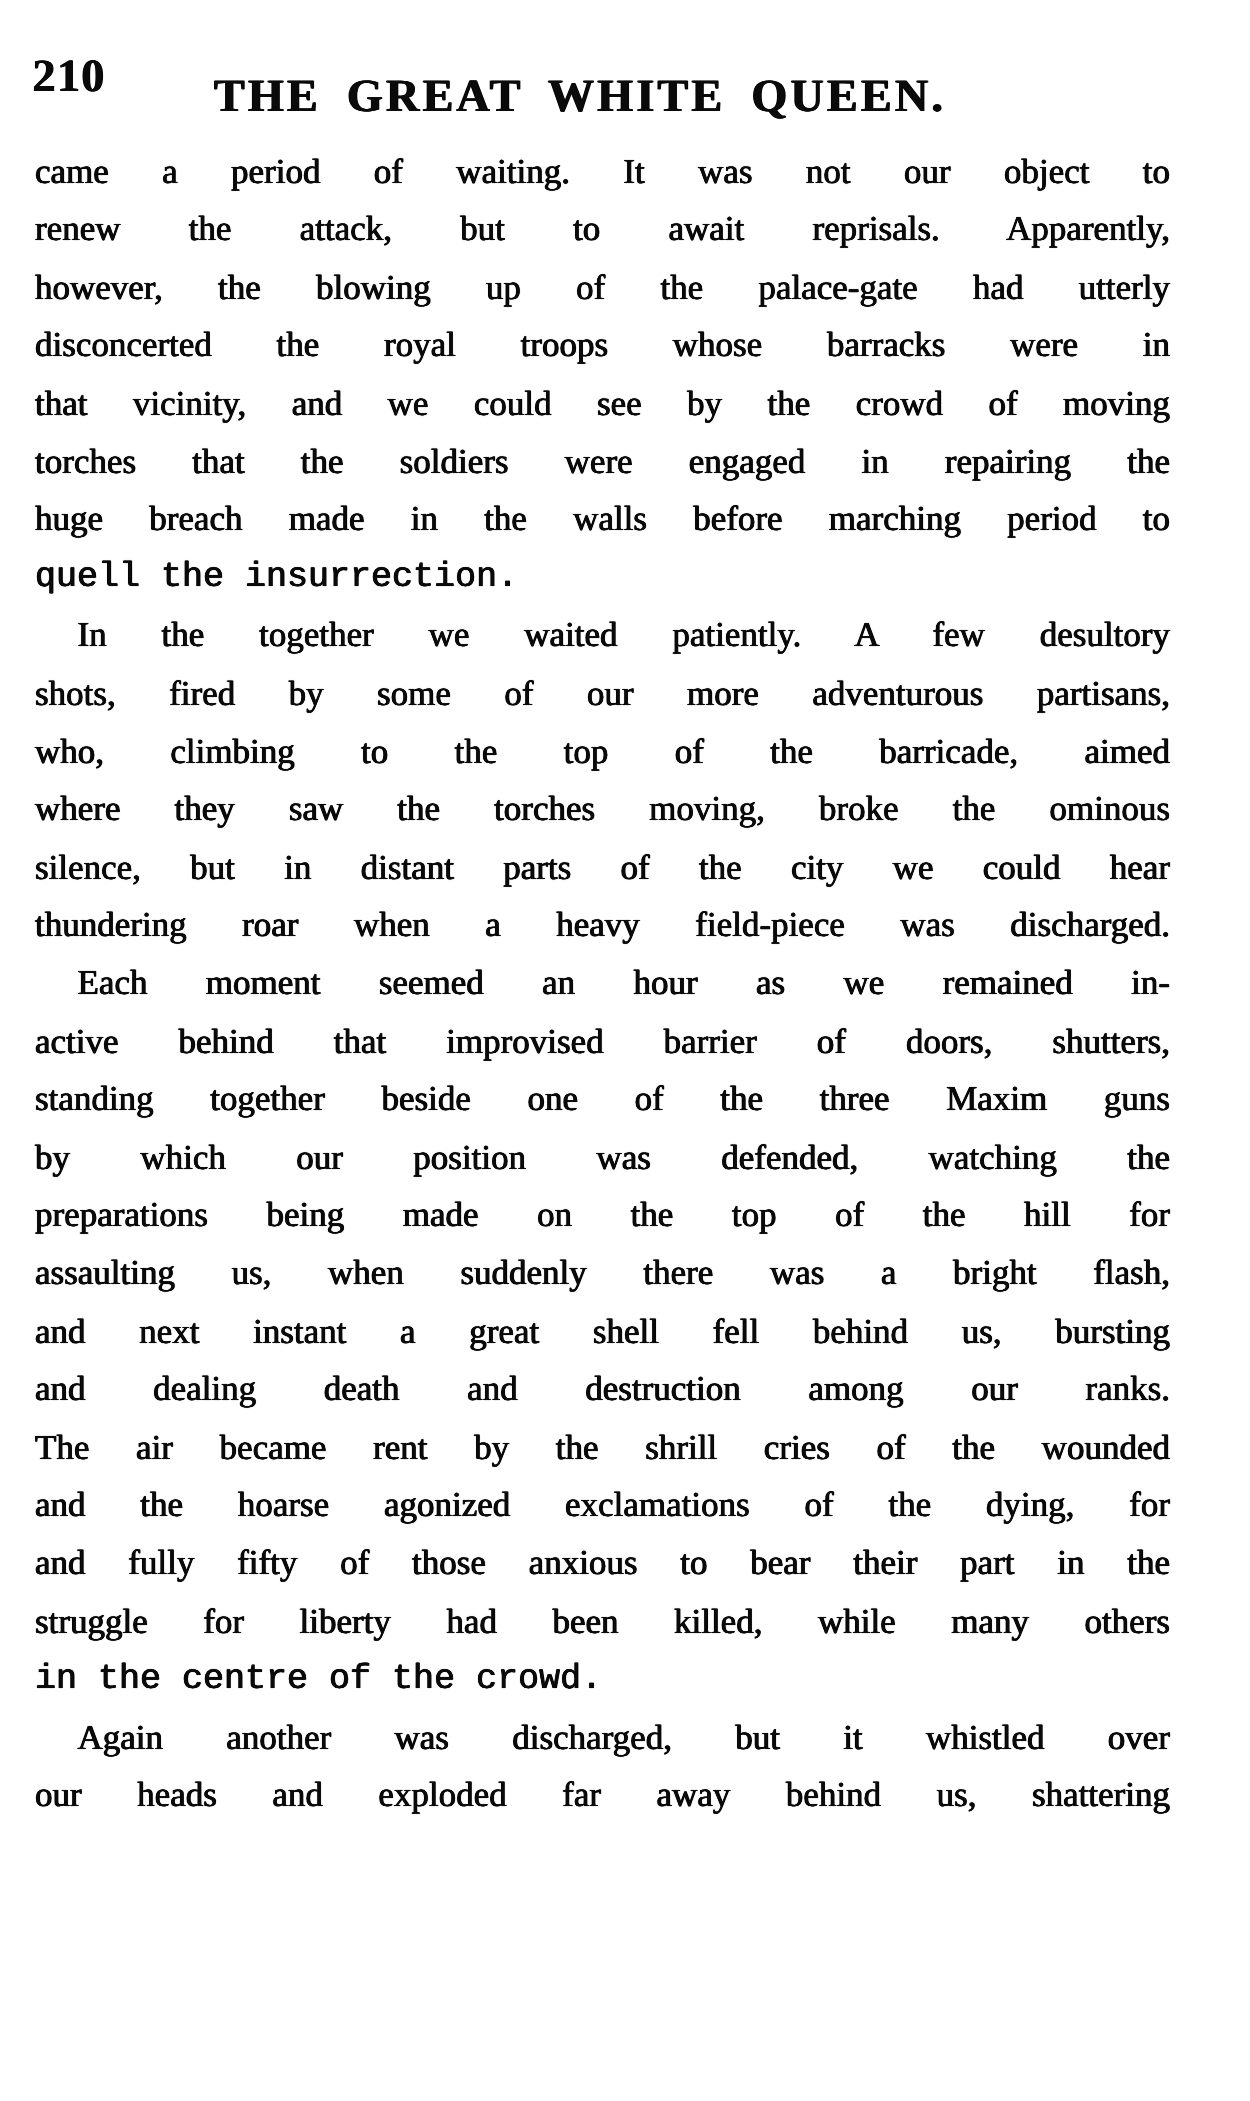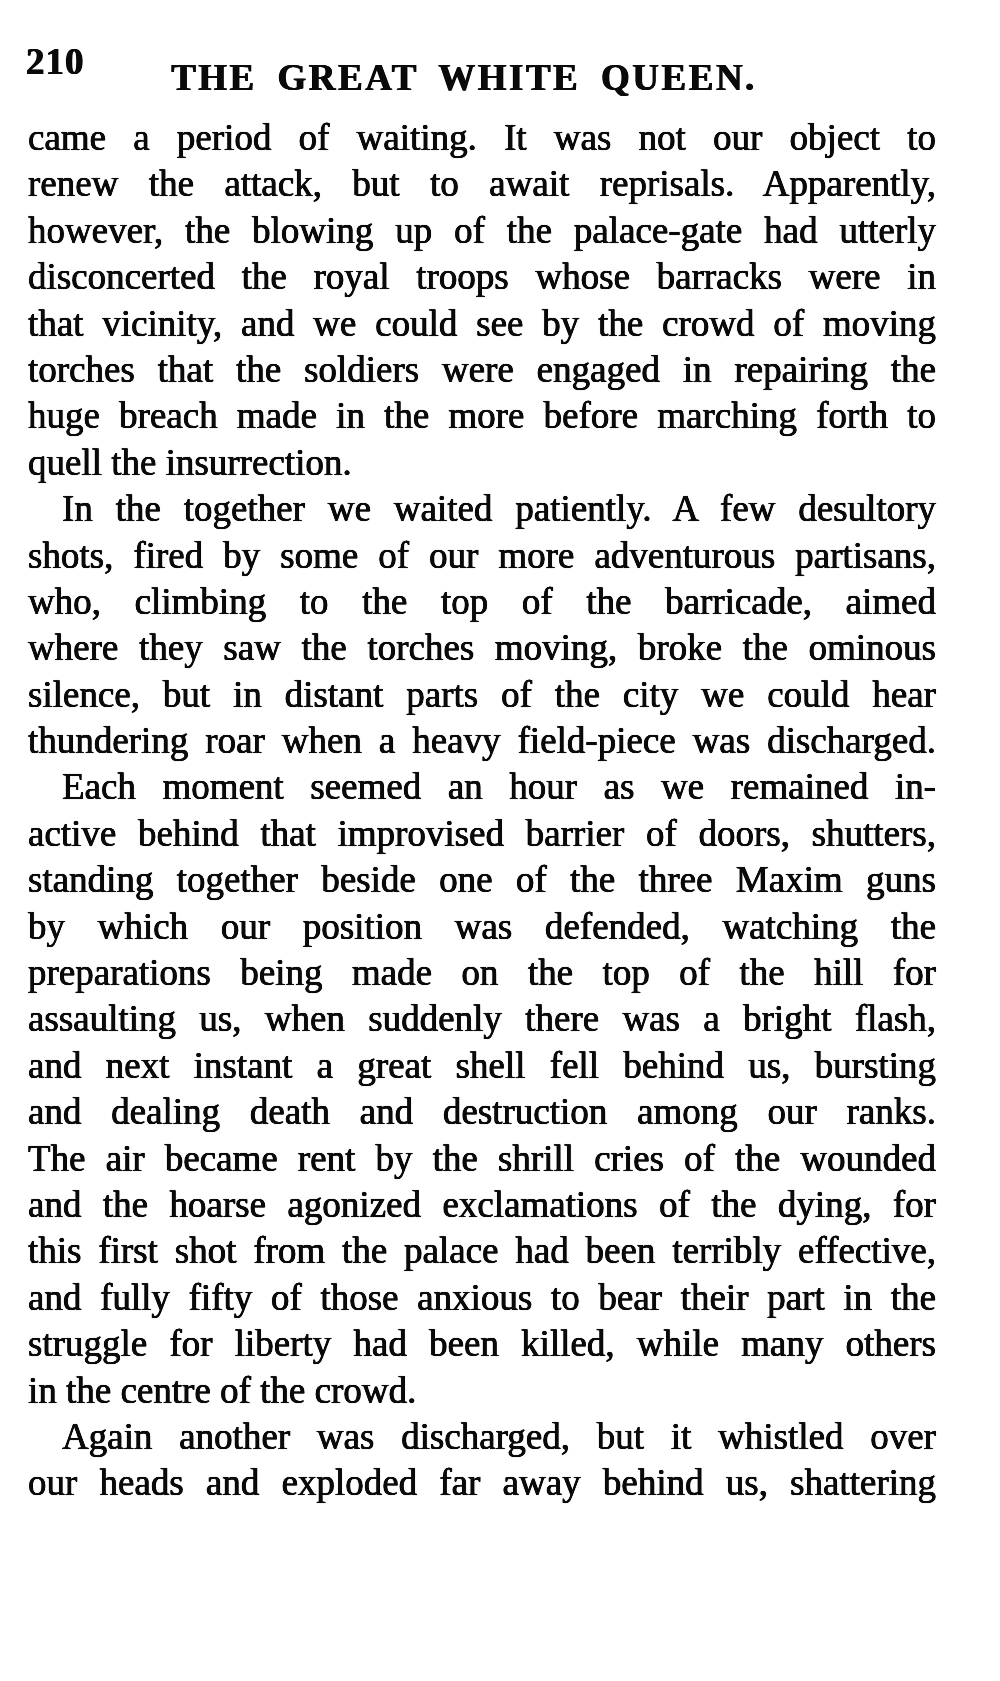--- a/index.html
+++ b/index.html
@@ -54,50 +54,51 @@
     left: 28px;
     width: 908px;
   }
   .paragraph {
     margin: 0;
     padding: 0;
   }
   .text-line {
     height: 46.4px;
     line-height: 46.4px;
-    font-size: 37px;
+    font-size: 28px;
     text-align: justify;
     text-align-last: justify;
     white-space: normal;
     text-shadow: 0 0 0.7px #000, 0.35px 0 0 #000, -0.35px 0 0 #000;
   }
   .text-line.first-indent {
     padding-left: 34px;
   }
   .text-line.align-left-last {
     text-align-last: left;
+    font-family: Liberation Mono, monospace;
   }
 </style>
 </head>
 <body>
 
 <div class="book-page">
   <div class="page-header">
     <span class="page-number">210</span>
     <span class="running-title">THE GREAT WHITE QUEEN.</span>
   </div>
   <div class="text-block" id="text-block">
       <div class="paragraph">
         <div class="text-line">came a period of waiting.  It was not our object to</div>
         <div class="text-line">renew the attack, but to await reprisals.  Apparently,</div>
         <div class="text-line">however, the blowing up of the palace-gate had utterly</div>
         <div class="text-line">disconcerted the royal troops whose barracks were in</div>
         <div class="text-line">that vicinity, and we could see by the crowd of moving</div>
         <div class="text-line">torches that the soldiers were engaged in repairing the</div>
-        <div class="text-line">huge breach made in the more before marching forth to</div>
+        <div class="text-line">huge breach made in the walls before marching period to</div>
         <div class="text-line align-left-last">quell the insurrection.</div>
       </div>
       <div class="paragraph">
         <div class="text-line first-indent">In the together we waited patiently.   A few desultory</div>
         <div class="text-line">shots, fired by some of our more adventurous partisans,</div>
         <div class="text-line">who, climbing to the top of the barricade, aimed</div>
         <div class="text-line">where they saw the torches moving, broke the ominous</div>
         <div class="text-line">silence, but in distant parts of the city we could hear</div>
         <div class="text-line">thundering roar when a heavy field-piece was discharged.</div>
       </div>
@@ -105,21 +106,20 @@
         <div class="text-line first-indent">Each moment seemed an hour as we remained in-</div>
         <div class="text-line">active behind that improvised barrier of doors, shutters,</div>
         <div class="text-line">standing together beside one of the three Maxim guns</div>
         <div class="text-line">by which our position was defended, watching the</div>
         <div class="text-line">preparations being made on the top of the hill for</div>
         <div class="text-line">assaulting us, when suddenly there was a bright flash,</div>
         <div class="text-line">and next instant a great shell fell behind us, bursting</div>
         <div class="text-line">and dealing death and destruction among our ranks.</div>
         <div class="text-line">The air became rent by the shrill cries of the wounded</div>
         <div class="text-line">and the hoarse agonized exclamations of the dying, for</div>
-        <div class="text-line">this first shot from the palace had been terribly effective,</div>
         <div class="text-line">and fully fifty of those anxious to bear their part in the</div>
         <div class="text-line">struggle for liberty had been killed, while many others</div>
         <div class="text-line align-left-last">in the centre of the crowd.</div>
       </div>
       <div class="paragraph">
         <div class="text-line first-indent">Again another was discharged, but it whistled over</div>
         <div class="text-line">our heads and exploded far away behind us, shattering</div>
       </div>
     </div>
 </div>

